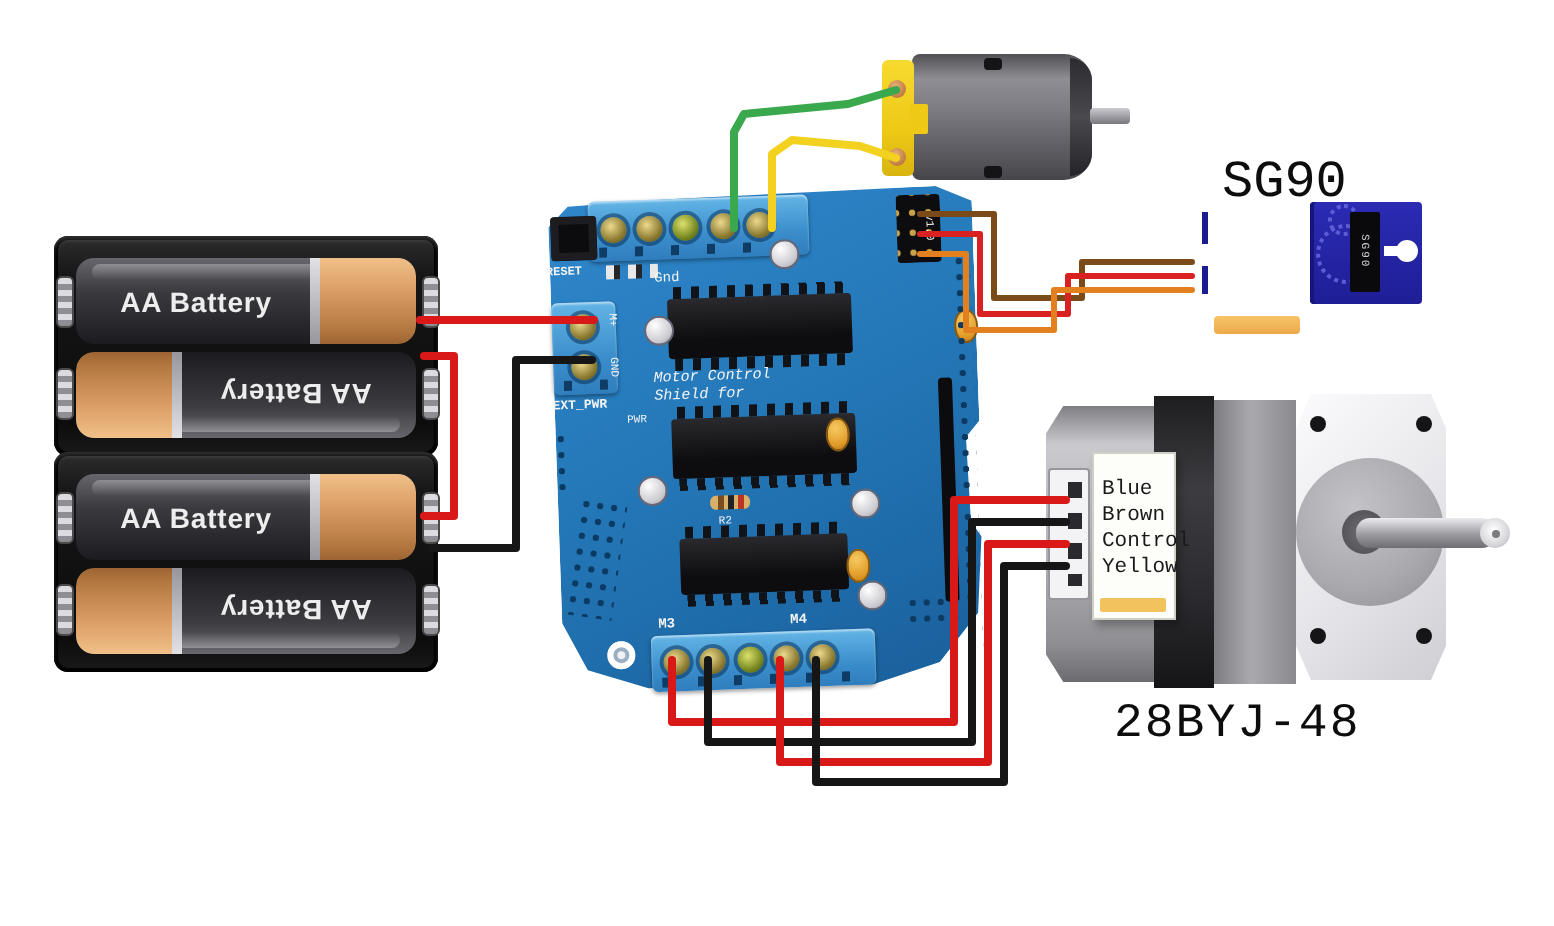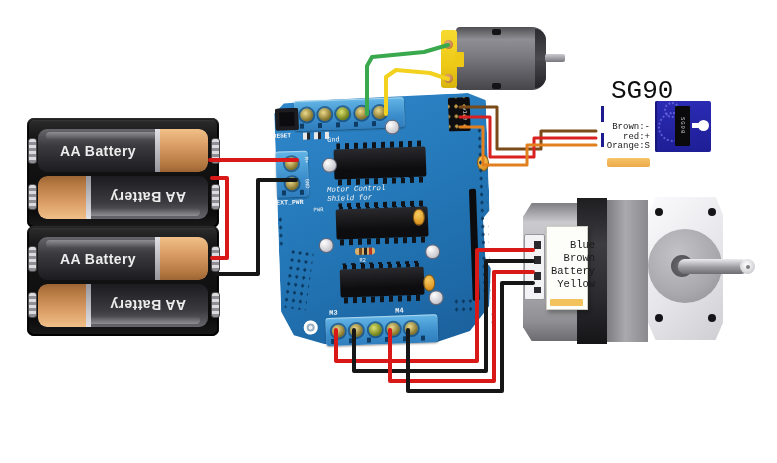--- a/index.html
+++ b/index.html
@@ -83,21 +83,21 @@
       background:linear-gradient(180deg,#f6c468,#eda94a);}
 
   
   .step-part{position:absolute;}
   .screwhole{position:absolute;width:8px;height:8px;border-radius:50%;background:#151517;}
   .conn{position:absolute;left:524px;top:234px;width:19px;height:64px;background:#f3f3f5;
       border:1px solid #96969c;border-radius:2px;}
   .conn::after{content:"";position:absolute;right:3px;top:6px;bottom:6px;width:7px;
       background:repeating-linear-gradient(180deg,#2a2a2e 0 8px,rgba(0,0,0,0) 8px 15.3px);}
   .wirecard{position:absolute;left:546px;top:226px;width:40px;height:82px;background:#fdfdfa;
-      border:1px solid #cfcfc6;box-shadow:2px 3px 4px rgba(0,0,0,.28);text-align:right;}
+      border:1px solid #cfcfc6;box-shadow:2px 3px 4px rgba(0,0,0,.28);}
   .wirecard .lines{position:absolute;left:4px;top:12px;font:10.5px/13px "Liberation Mono","DejaVu Sans Mono",monospace;color:#1a1a1a;}
   .wirecard .strip{position:absolute;left:3px;bottom:3px;width:33px;height:7px;background:#f2c35c;border-radius:1px;}
 
   
   .biglabel{position:absolute;color:#0d0d0d;font-family:"Liberation Mono","DejaVu Sans Mono",monospace;}
 </style>
 </head>
 <body>
 
 <div class="canvas">
@@ -214,25 +214,20 @@
     <div class="gear" style="left:3px;top:11px;width:26px;height:26px;"></div>
     <div class="gear" style="left:9px;top:1px;width:12px;height:12px;"></div>
     <div class="sticker">
         <span>SG90</span>
       </div>
     <div class="notch-stem"></div>
     <div class="notch"></div>
   </div>
   <div class="tickbar" style="left:601px;top:106px;height:16px;"></div>
   <div class="tickbar" style="left:601px;top:133px;height:14px;"></div>
-  <div class="notes">
-    <span style="display:block;">Brown:-</span>
-    <span style="display:block;">red:+</span>
-    <span style="display:block;">Orange:S</span>
-  </div>
   <div class="servo-horn"></div>
 
   <div class="step-part" style="left:523px;top:203px;width:54px;height:138px;background:linear-gradient(180deg,#7f7f83 0%,#cacace 14%,#b6b6ba 50%,#8f8f93 86%,#6c6c70 100%);clip-path:polygon(0 10%,16% 0,100% 0,100% 100%,16% 100%,0 90%);"></div>
   <div class="step-part" style="left:577px;top:198px;width:30px;height:146px;background:linear-gradient(180deg,#1e1e21,#3d3d41 32%,#2b2b2f 68%,#151518);"></div>
   <div class="step-part" style="left:607px;top:200px;width:41px;height:142px;background:linear-gradient(90deg,#7d7d81,#aaaaae 45%,#8a8a8e);"></div>
   <div class="step-part" style="left:648px;top:197px;width:75px;height:143px;background:linear-gradient(135deg,#fbfbfd,#e6e6ea 55%,#cfcfd3);clip-path:polygon(0 12%,10% 0,90% 0,100% 12%,100% 88%,90% 100%,10% 100%,0 88%);"></div>
   <div class="screwhole" style="left:655px;top:208px;"></div>
   <div class="screwhole" style="left:708px;top:208px;"></div>
   <div class="screwhole" style="left:655px;top:314px;"></div>
   <div class="screwhole" style="left:708px;top:314px;"></div>
@@ -240,25 +235,26 @@
   <div class="step-part" style="left:671px;top:255px;width:22px;height:22px;border-radius:50%;background:radial-gradient(circle,#6e6e72,#54545a 75%);"></div>
   <div class="step-part" style="left:678px;top:259px;width:70px;height:15px;border-radius:7px;background:linear-gradient(180deg,#ececf0,#9c9ca0 55%,#6e6e72);"></div>
   <div class="step-part" style="left:740px;top:259px;width:15px;height:15px;border-radius:50%;background:radial-gradient(circle at 45% 40%,#ffffff,#d6d6da 62%,#a4a4a8);"></div>
   <div class="step-part" style="left:746px;top:265px;width:4px;height:4px;border-radius:50%;background:#7c7c80;"></div>
 
   <div class="conn"></div>
   <div class="wirecard">
     <div class="lines">
       <span style="display:block;">Blue</span>
       <span style="display:block;">Brown</span>
-      <span style="display:block;">Battery</span>
+      <span style="display:block;">Control</span>
       <span style="display:block;">Yellow</span>
     </div>
     <div class="strip"></div>
   </div>
+  <div class="biglabel" style="left:557px;top:349px;font-size:24px;letter-spacing:1px;">28BYJ-48</div>
 
   <svg width="777" height="463" style="position:absolute;left:0;top:0;z-index:40;pointer-events:none;">
       <polyline points="210,160 297,160" fill="none" stroke="#d91818" stroke-width="4" stroke-linejoin="round" stroke-linecap="round"></polyline>
       <polyline points="212,178 227,178 227,258 212,258" fill="none" stroke="#d91818" stroke-width="4" stroke-linejoin="round" stroke-linecap="round"></polyline>
       <polyline points="216,274 258,274 258,180 296,180" fill="none" stroke="#161616" stroke-width="4" stroke-linejoin="round" stroke-linecap="round"></polyline>
       <polyline points="448,45 424,52 372,57 367,66 367,114" fill="none" stroke="#3aa84c" stroke-width="4" stroke-linejoin="round" stroke-linecap="round"></polyline>
       <polyline points="448,79 430,73 396,70 386,77 386,114" fill="none" stroke="#f2d21f" stroke-width="4" stroke-linejoin="round" stroke-linecap="round"></polyline>
       <polyline points="460,107 497,107 497,149 541,149 541,131 596,131" fill="none" stroke="#7a4a18" stroke-width="3" stroke-linejoin="round" stroke-linecap="round"></polyline>
       <polyline points="460,117 490,117 490,157 534,157 534,138 596,138" fill="none" stroke="#d92121" stroke-width="3" stroke-linejoin="round" stroke-linecap="round"></polyline>
       <polyline points="460,127 483,127 483,165 527,165 527,145 596,145" fill="none" stroke="#e2801f" stroke-width="3" stroke-linejoin="round" stroke-linecap="round"></polyline>

